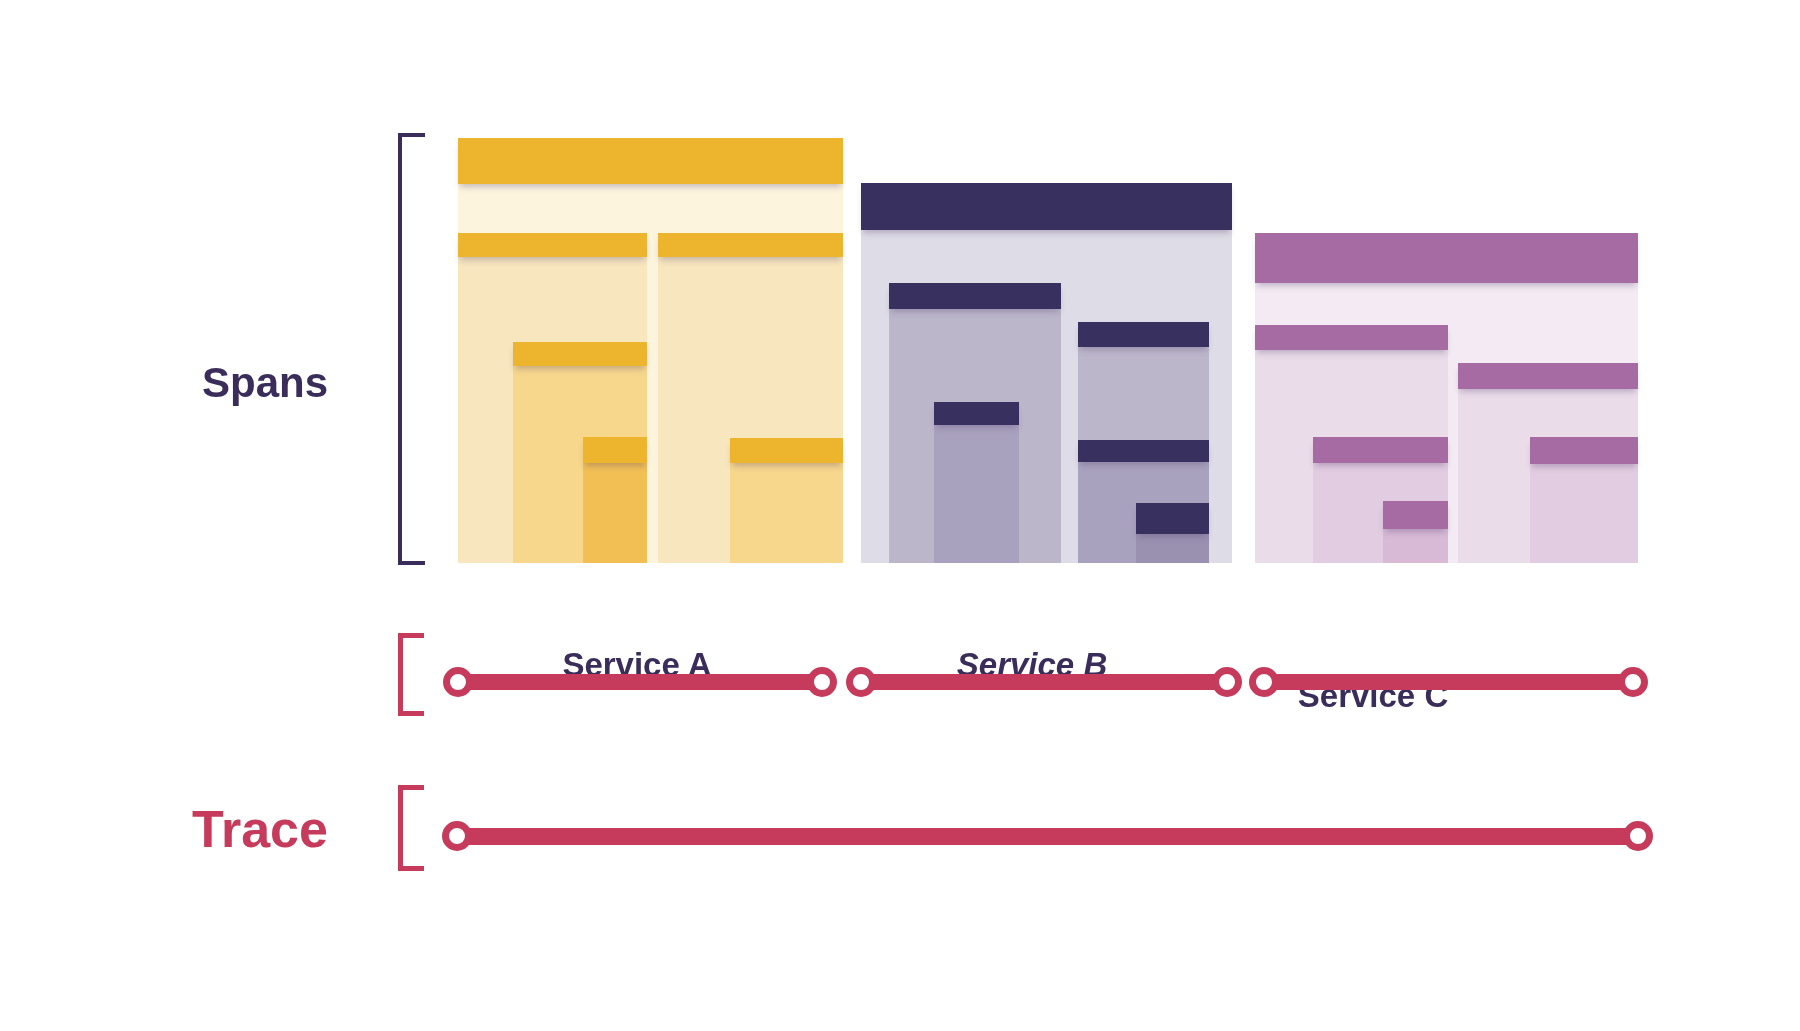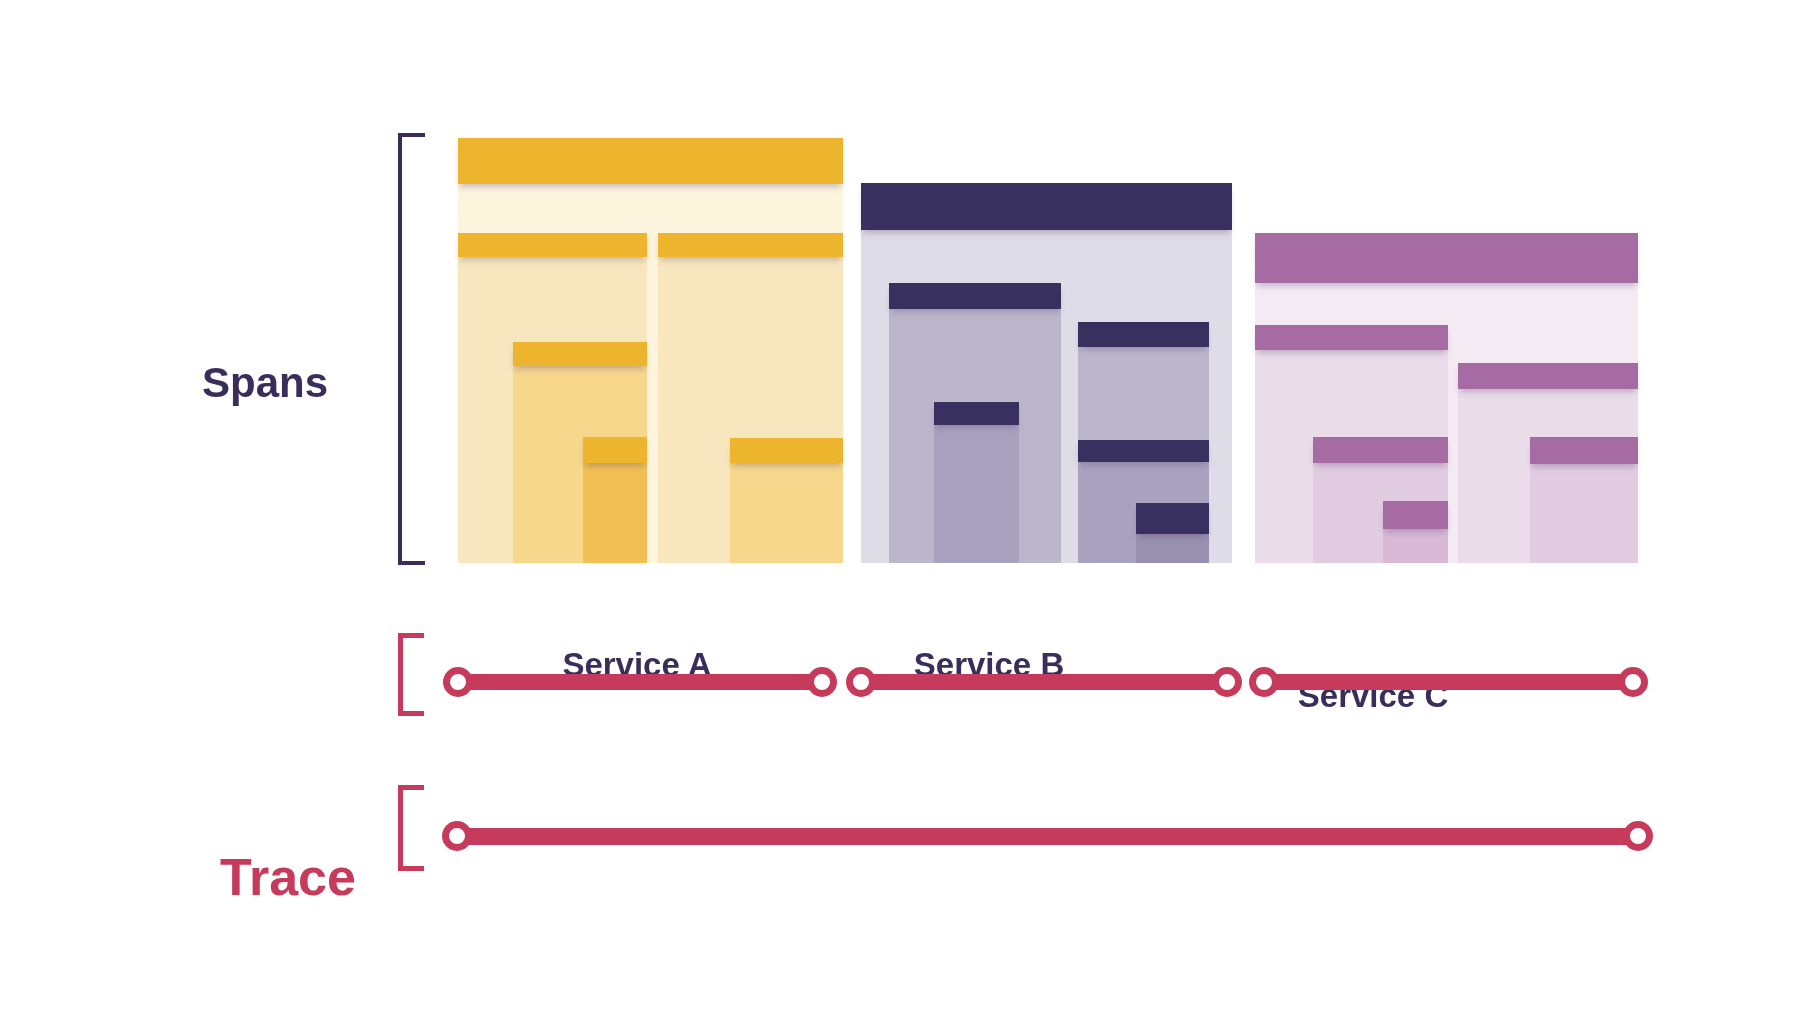--- a/index.html
+++ b/index.html
@@ -10,21 +10,21 @@
   }
   .canvas { position:relative; width:1800px; height:800px; background:#FFFFFF; }
   .abs { position:absolute; }
   .hdr { box-shadow:0 5px 6px -2px rgba(84,64,110,0.30); }
   .big-label {
     position:absolute; transform:translate(-50%,-50%);
     font-weight:700; white-space:nowrap; line-height:1;
   }
   .spans-label  { left:265px; top:383px; font-size:42px; color:var(--navy); }
   .tx-label     { left:232px; top:672px; font-size:52px; color:var(--red); }
-  .trace-label  { left:260px; top:877px; font-size:52px; color:var(--red);margin-left:28px; }
+  .trace-label  { left:260px; top:829px; font-size:52px; color:var(--red); }
   .service-label {
     position:absolute; transform:translate(-50%,-50%);
     font-weight:700; font-size:33px; color:var(--navy); white-space:nowrap; line-height:1;margin-top:43px;
   }
   .ring {
     position:absolute; box-sizing:border-box; border-radius:50%;
     background:#FFFFFF;
   }
 </style>
 </head>
@@ -52,21 +52,21 @@
       <div class="abs" style="left: 889px; top: 309px; width: 172px; height: 254px; background: rgb(188, 182, 203);"></div>
       <div class="abs hdr" style="left: 889px; top: 283px; width: 172px; height: 26px; background: rgb(56, 48, 95);"></div>
       <div class="abs" style="left: 934px; top: 425px; width: 85px; height: 138px; background: rgb(169, 162, 190);"></div>
       <div class="abs hdr" style="left: 934px; top: 402px; width: 85px; height: 23px; background: rgb(56, 48, 95);"></div>
       <div class="abs" style="left: 1078px; top: 347px; width: 131px; height: 216px; background: rgb(188, 182, 203);"></div>
       <div class="abs hdr" style="left: 1078px; top: 322px; width: 131px; height: 25px; background: rgb(56, 48, 95);"></div>
       <div class="abs" style="left: 1078px; top: 462px; width: 131px; height: 101px; background: rgb(169, 162, 190);"></div>
       <div class="abs hdr" style="left: 1078px; top: 440px; width: 131px; height: 22px; background: rgb(56, 48, 95);"></div>
       <div class="abs" style="left: 1136px; top: 534px; width: 73px; height: 29px; background: rgb(154, 145, 177);"></div>
       <div class="abs hdr" style="left: 1136px; top: 503px; width: 73px; height: 31px; background: rgb(56, 48, 95);"></div>
-      <div class="service-label" style="left: 989px; top: 621px;">Service B</div>
+      <div class="service-label" style="left: 1032px; top: 621px; font-style: italic;">Service B</div>
       <div class="abs" style="left: 1255px; top: 283px; width: 383px; height: 280px; background: rgb(243, 234, 243);"></div>
       <div class="abs hdr" style="left: 1255px; top: 233px; width: 383px; height: 50px; background: rgb(167, 107, 163);"></div>
       <div class="abs" style="left: 1255px; top: 350px; width: 193px; height: 213px; background: rgb(235, 220, 234);"></div>
       <div class="abs hdr" style="left: 1255px; top: 325px; width: 193px; height: 25px; background: rgb(167, 107, 163);"></div>
       <div class="abs" style="left: 1458px; top: 389px; width: 180px; height: 174px; background: rgb(235, 220, 234);"></div>
       <div class="abs hdr" style="left: 1458px; top: 363px; width: 180px; height: 26px; background: rgb(167, 107, 163);"></div>
       <div class="abs" style="left: 1313px; top: 463px; width: 135px; height: 100px; background: rgb(226, 204, 225);"></div>
       <div class="abs hdr" style="left: 1313px; top: 437px; width: 135px; height: 26px; background: rgb(167, 107, 163);"></div>
       <div class="abs" style="left: 1383px; top: 529px; width: 65px; height: 34px; background: rgb(216, 186, 215);"></div>
       <div class="abs hdr" style="left: 1383px; top: 501px; width: 65px; height: 28px; background: rgb(167, 107, 163);"></div>

